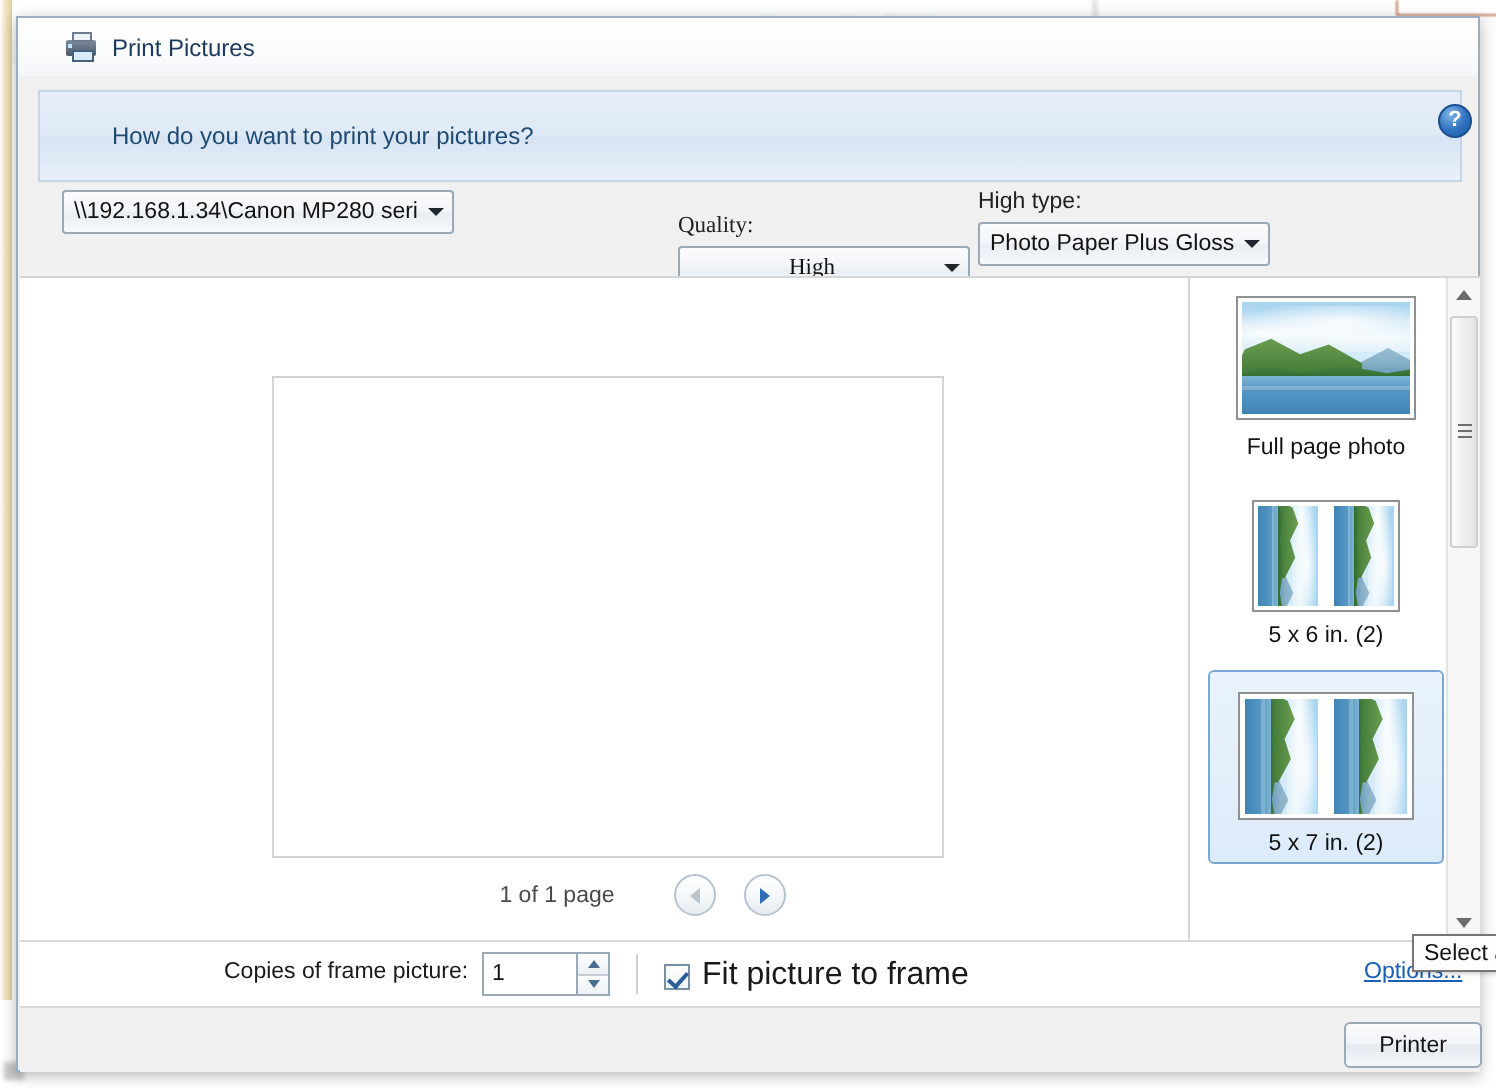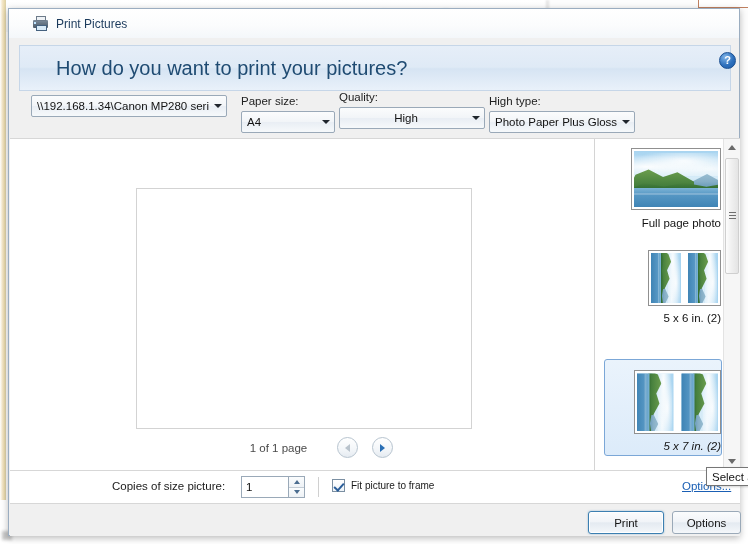--- a/index.html
+++ b/index.html
@@ -143,21 +143,21 @@
     position: absolute;
     left: 10px; top: 36px;
     width: 712px; height: 46px;
     background: linear-gradient(to bottom,#e6eef8 0%,#dfeaf6 48%,#d6e4f3 52%,#e9f1fa 100%);
     border: 1px solid #c6d6e8;
     box-sizing: border-box;
     display: flex;
     align-items: center;
   }
   .banner-title {
-    font-size: 20px;
+    font-size: 12px;
     color: #1f4b72;
     margin-left: 36px;
   }
 
   
   .settings {
     position: absolute;
     left: 10px; top: 82px;
     width: 712px; height: 47px;
   }
@@ -199,21 +199,21 @@
     display: block;
     width: 0; height: 0;
     border-left: 4px solid transparent;
     border-right: 4px solid transparent;
     border-top: 4px solid #20262d;
   }
   .f-printer { left: 12px; top: 4px; width: 196px; }
   .f-printer .combo { width: 196px; }
   .f-paper   { left: 222px; top: 4px; width: 94px; }
   .f-paper .combo { width: 94px; }
-  .f-quality { left: 320px; top: 0; width: 146px; }
+  .f-quality { left: 320px; top: 16px; width: 146px; font-family: Liberation Serif, serif; }
   .f-quality .combo { width: 146px; text-align: center; }
   .f-ptype   { left: 470px; top: 4px; width: 146px; }
   .f-ptype .combo { width: 146px; }
 
   .help-btn {
     position: absolute;
     left: 710px; top: 43px;
     width: 17px; height: 17px;
     border-radius: 50%;
     background: radial-gradient(circle at 35% 28%,#7fb4e8 0%,#2f71bd 55%,#1d5ba6 100%);
@@ -297,21 +297,21 @@
     overflow: hidden;
   }
   .layout-item {
     position: absolute;
     left: 8px;
     width: 118px;
     border: 1px solid transparent;
     border-radius: 3px;
     box-sizing: border-box;
     padding: 4px 0 3px 0;
-    text-align: right;
+    text-align: center;
     cursor: default;
   }
   .layout-item.selected {
     background: linear-gradient(to bottom,#eaf3fc 0%,#dcebfa 100%);
     border-color: #7ba7d7;
   }
   .layout-label {
     font-size: 11.5px;
     color: #131313;
     margin-top: 6px;
@@ -516,21 +516,21 @@
   }
   .cbox::after {
     content: "";
     position: absolute;
     left: 3px; top: 1px;
     width: 4px; height: 8px;
     border: solid #2a5d99;
     border-width: 0 2px 2px 0;
     transform: rotate(42deg);
   }
-  .fit-label { font-size: 10px; color: #1a1a1a; }
+  .fit-label { font-size: 16px; color: #1a1a1a; }
 
   .opt-link {
     position: absolute;
     left: 672px; top: 9px;
     font-size: 11.5px;
     color: #1a5fb4;
     text-decoration: underline;
     white-space: nowrap;
     cursor: default;
   }
@@ -628,29 +628,20 @@
 
       <div class="field f-printer">
         <div class="combo">
           <span class="combo-text">\\192.168.1.34\Canon MP280 serie</span>
           <span class="combo-arrow">
               <i></i>
             </span>
         </div>
       </div>
 
-      <div class="field f-paper">
-        <span class="field-label">Paper size:</span>
-        <div class="combo">
-          <span class="combo-text">A4</span>
-          <span class="combo-arrow">
-              <i></i>
-            </span>
-        </div>
-      </div>
 
       <div class="field f-quality">
         <span class="field-label">Quality:</span>
         <div class="combo">
           <span class="combo-text">High</span>
           <span class="combo-arrow">
               <i></i>
             </span>
         </div>
       </div>
@@ -719,21 +710,21 @@
                   <span class="hill-mid"></span>
                   <span class="hill-near"></span>
                   <span class="water"></span>
                 </span>
               </span>
             </span>
           </span>
           <span class="layout-label">5 x 6 in. (2)</span>
         </div>
 
-        <div class="layout-item selected" style="top:220px;font-style:italic;">
+        <div class="layout-item selected" style="top:196px;">
           <span class="thumb-frame">
             <span class="pair">
               <span class="rot-wrap" style="width:37px;height:58px;">
                 <span class="scene scene-rot" style="display:block;width:58px;height:37px;position:absolute;left:-10.5px;top:10.5px;">
                   <span class="clouds"></span>
                   <span class="hill-far"></span>
                   <span class="hill-mid"></span>
                   <span class="hill-near"></span>
                   <span class="water"></span>
                 </span>
@@ -760,21 +751,21 @@
         <span class="sb-thumb">
           <span class="sb-grip"></span>
         </span>
         <span class="sb-arrow down">
             <i></i>
           </span>
       </div>
     </div>
 
     <div class="options-row">
-      <span class="copies-label">Copies of size picture:</span>
+      <span class="copies-label">Copies of frame picture:</span>
 
       <span class="spin-wrap">
         <input class="spin-input" value="1" style="">
         <span class="spin-btns">
           <span class="spin-b up">
               <i></i>
             </span>
           <span class="spin-b down">
               <i></i>
             </span>
@@ -785,19 +776,18 @@
 
       <span class="fit-wrap">
         <span class="cbox"></span>
         <span class="fit-label">Fit picture to frame</span>
       </span>
 
       <span class="opt-link">Options...</span>
     </div>
 
     <div class="footer">
-      <span class="btn btn-print">Print</span>
-      <span class="btn btn-cancel">Options</span>
+      <span class="btn btn-cancel">Printer</span>
     </div>
 
     <div class="tooltip">Select a la</div>
   </div>
 </div>
 
 </body></html>

